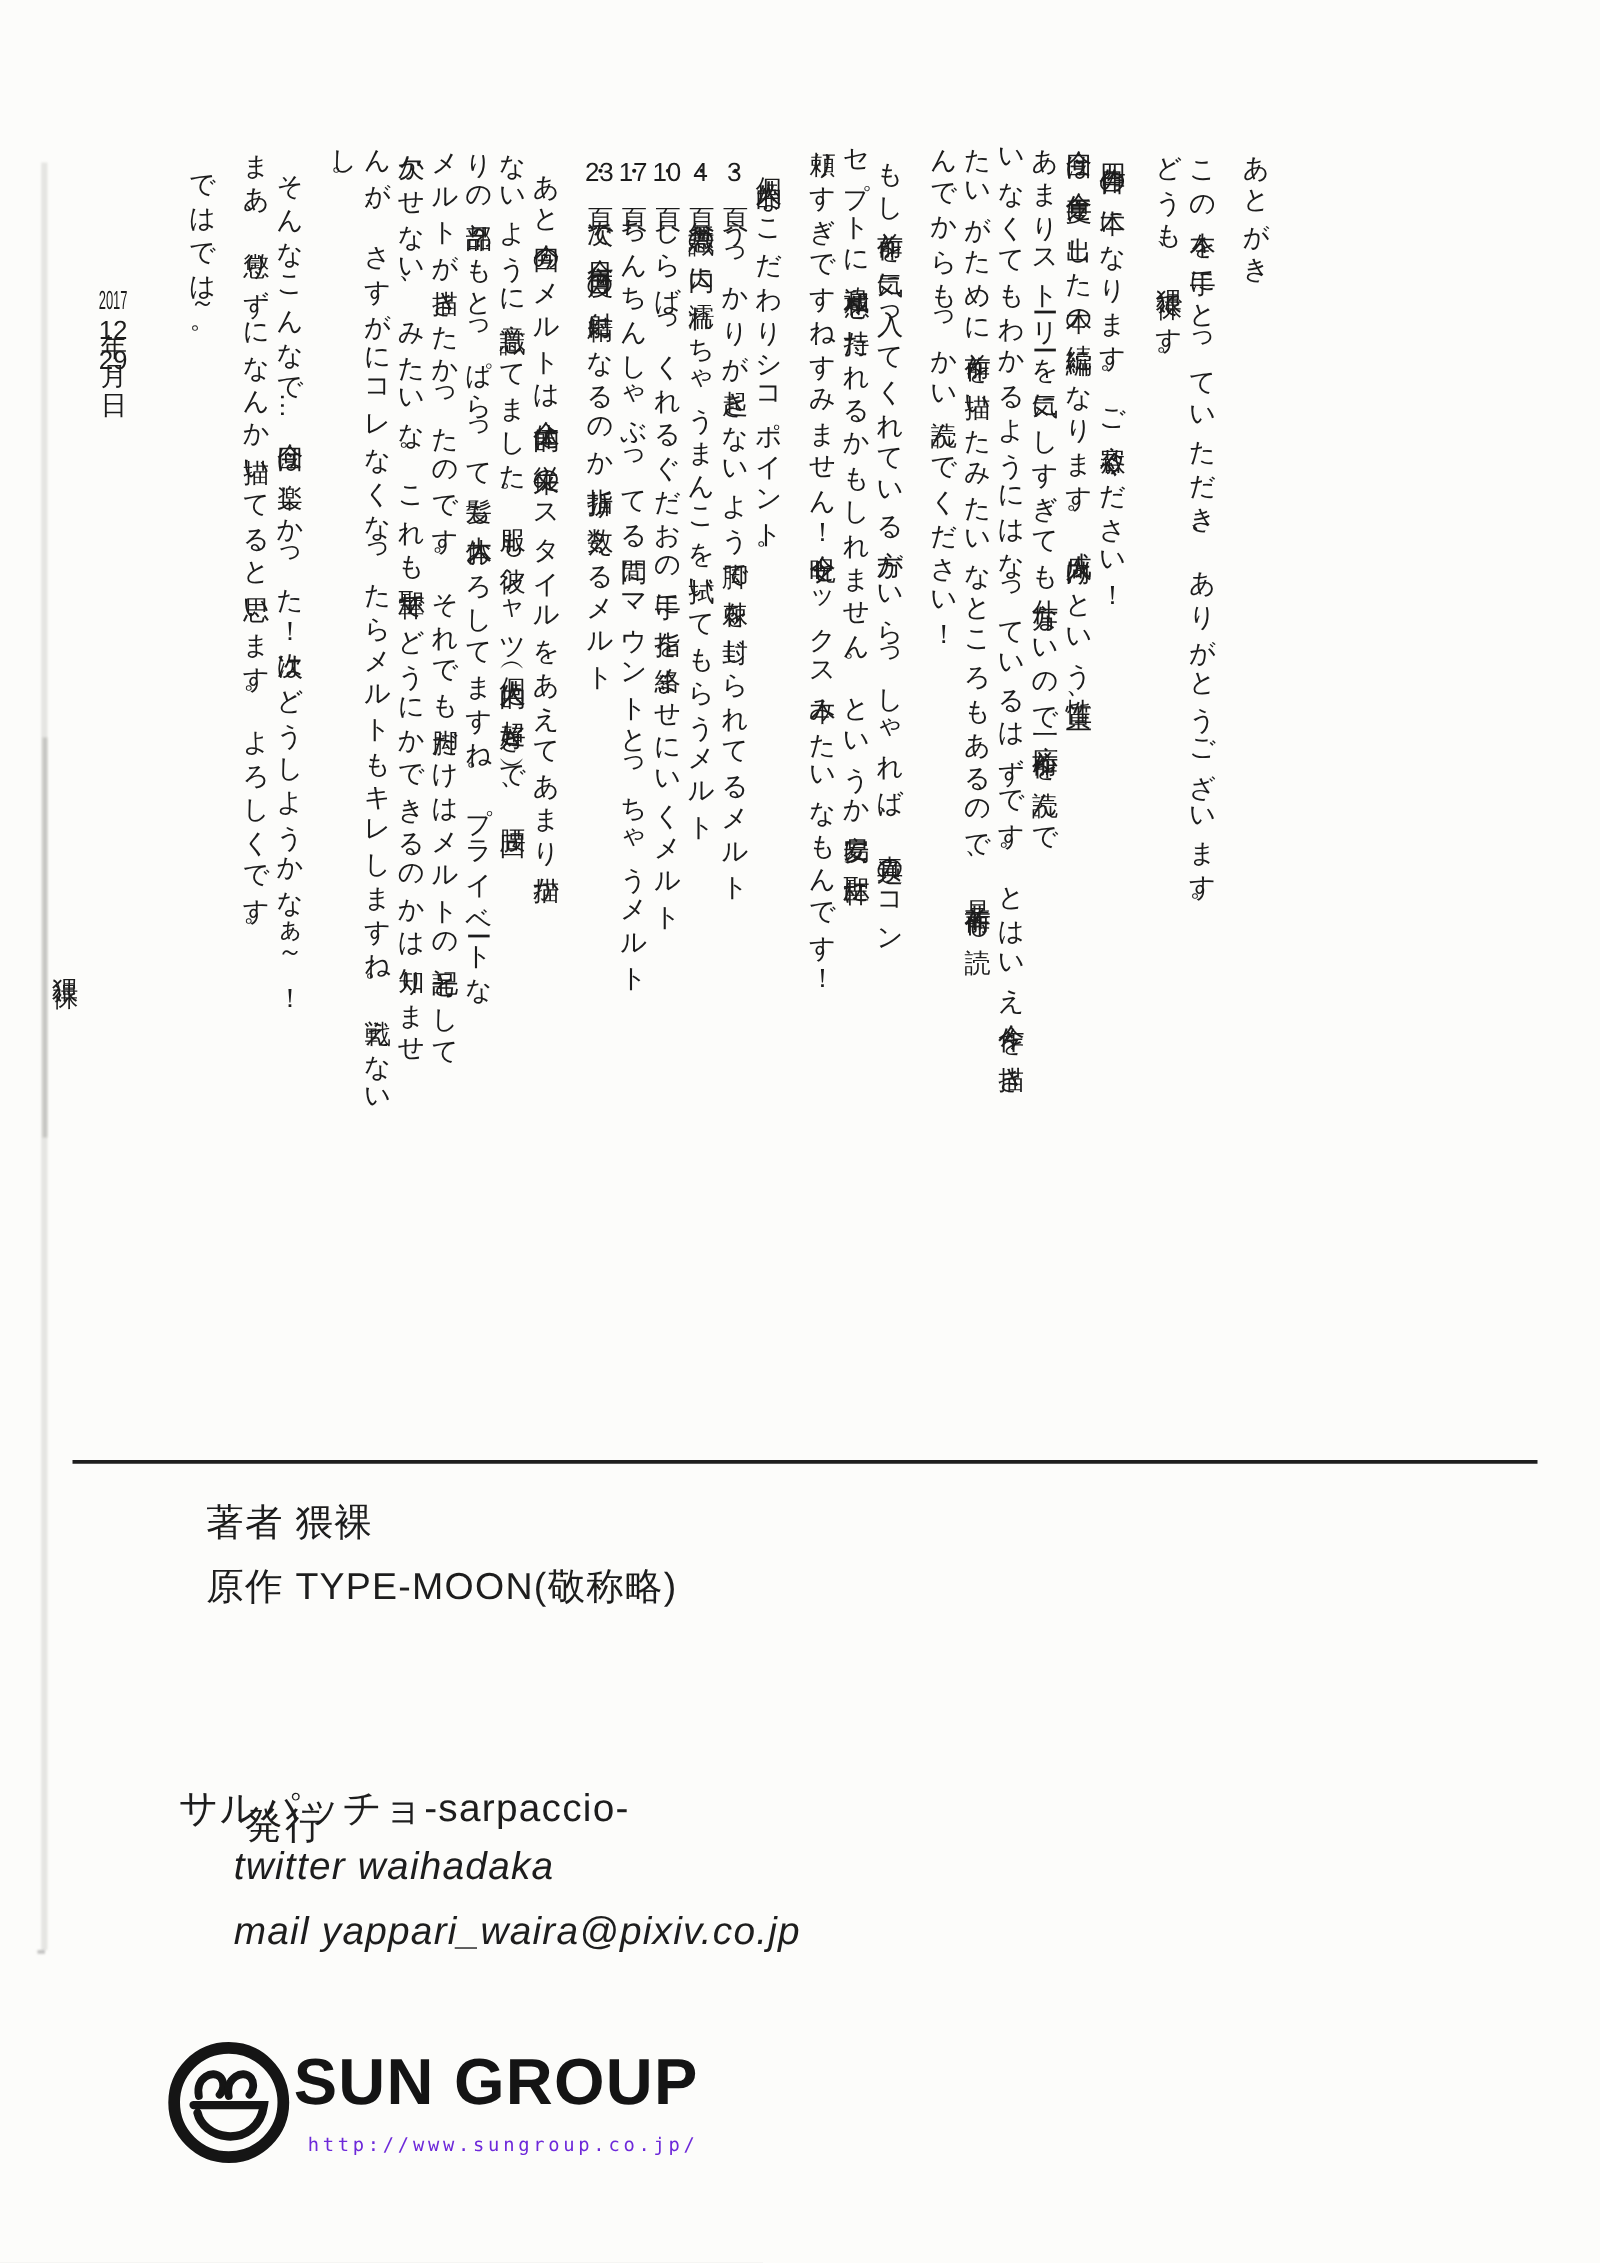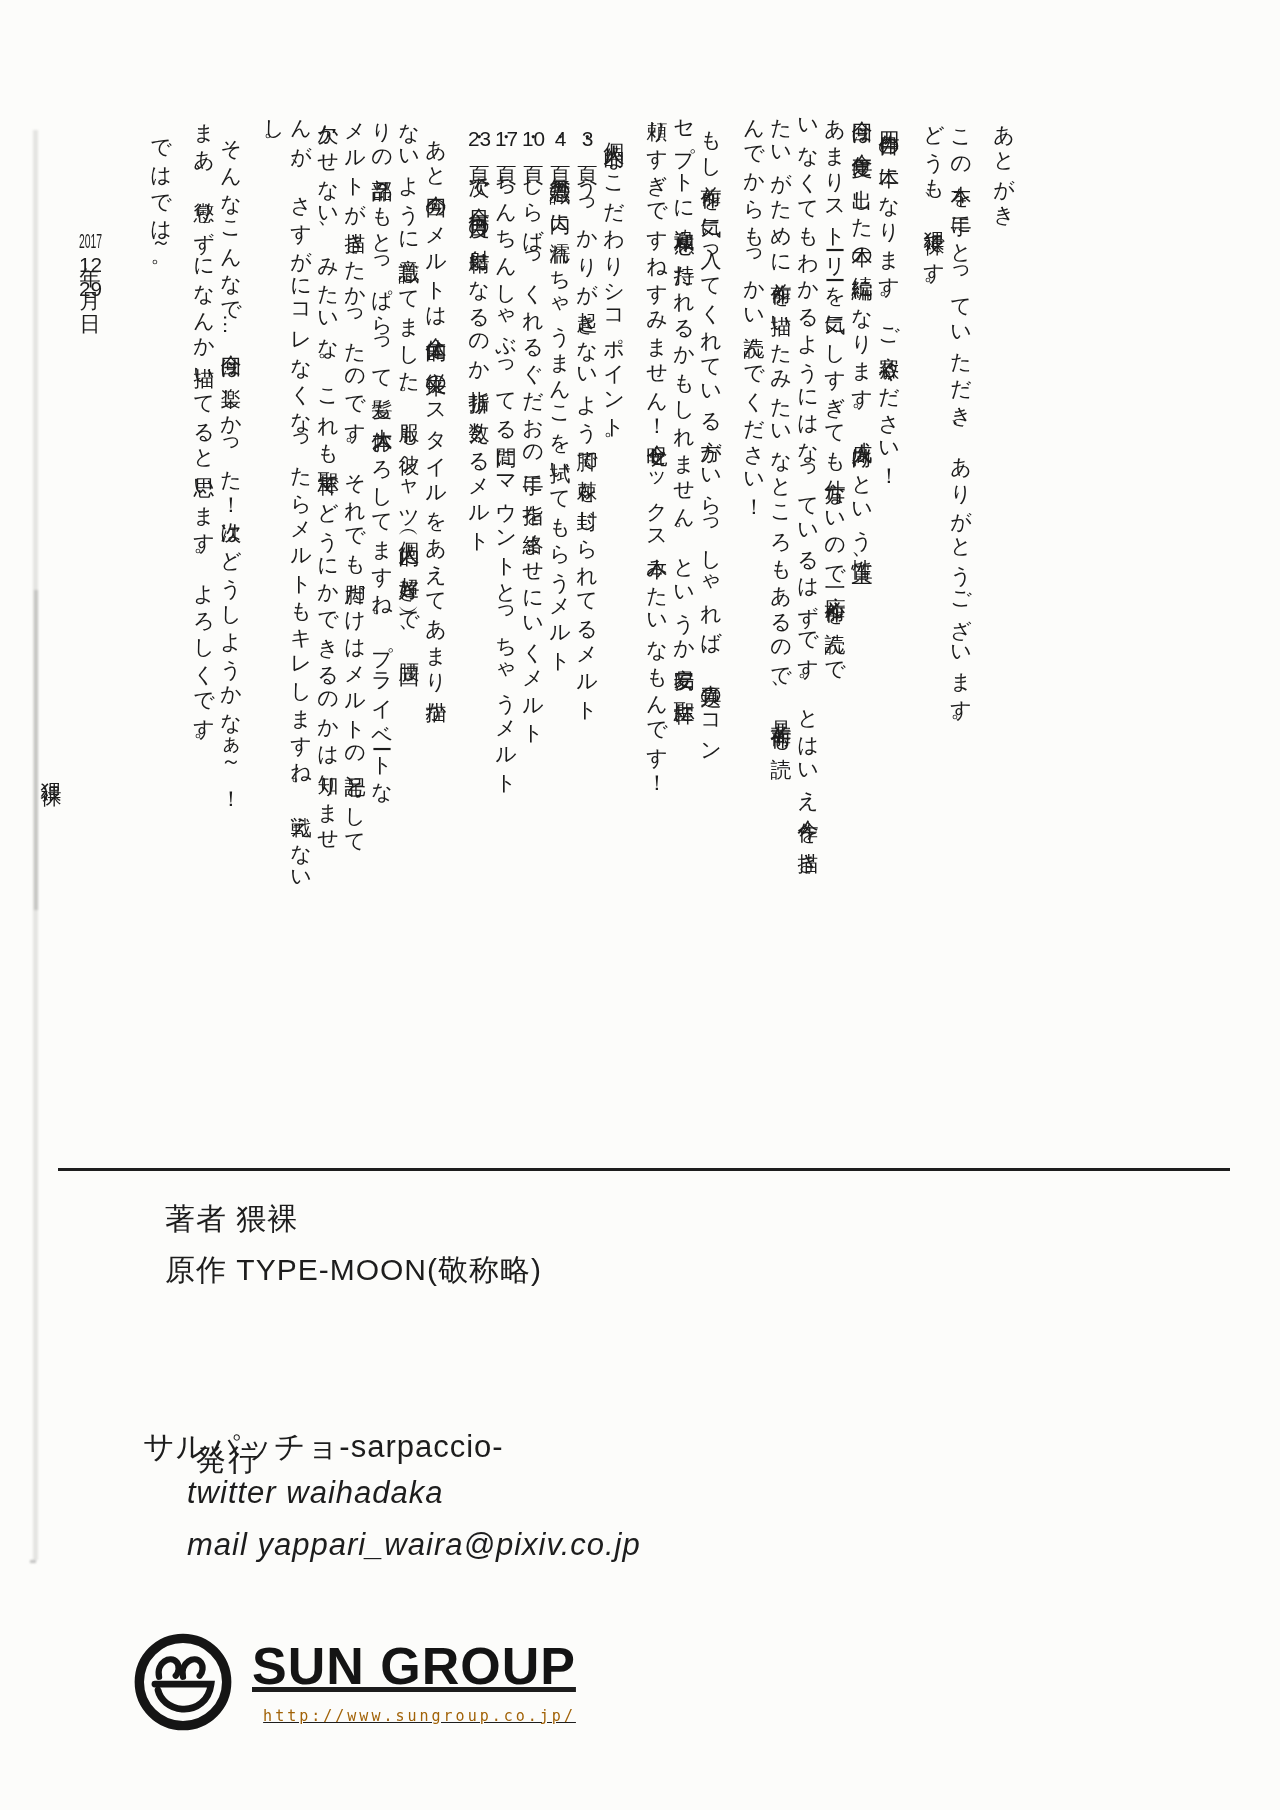--- a/index.html
+++ b/index.html
@@ -46,30 +46,30 @@
   .publish-heading{
     position:absolute;left:196px;top:1440px;font-size:30px;font-weight:500;letter-spacing:2px;
   }
   .pubname{position:absolute;left:143px;top:1426px;font-size:31px;font-weight:500;letter-spacing:1px;}
   .pubname .it{font-weight:400;}
   .contacts{position:absolute;left:147px;top:1472px;font-size:31px;font-style:italic;margin-left:40px;}
   .contact-line{height:52px;line-height:42px;letter-spacing:1px;}
   
   .logo-block{
     position:absolute;left:131px;top:1630px;
-    display:flex;align-items:center;gap:17px;text-decoration:underline;
+    display:flex;align-items:center;gap:0;
   }
   .logo-mark{width:104px;height:104px;flex:0 0 auto;}
   .logo-right{display:flex;flex-direction:column;align-items:flex-start;}
   .logo-text{
     font-size:52px;font-weight:700;letter-spacing:1px;color:#141414;
     font-family:"Liberation Sans", sans-serif;line-height:1.0;
   }
   .logo-url{
-    font-size:15px;letter-spacing:3px;color:#a16207;margin-top:15px;align-self:flex-end;
+    font-size:15px;letter-spacing:3px;color:#6d28d9;margin-top:15px;align-self:flex-end;
     font-family:"DejaVu Sans Mono", monospace;
   }
 </style>
 </head>
 <body>
 
 <div class="page">
 
   <div class="artifact a1"></div>
   <div class="artifact a2"></div>

